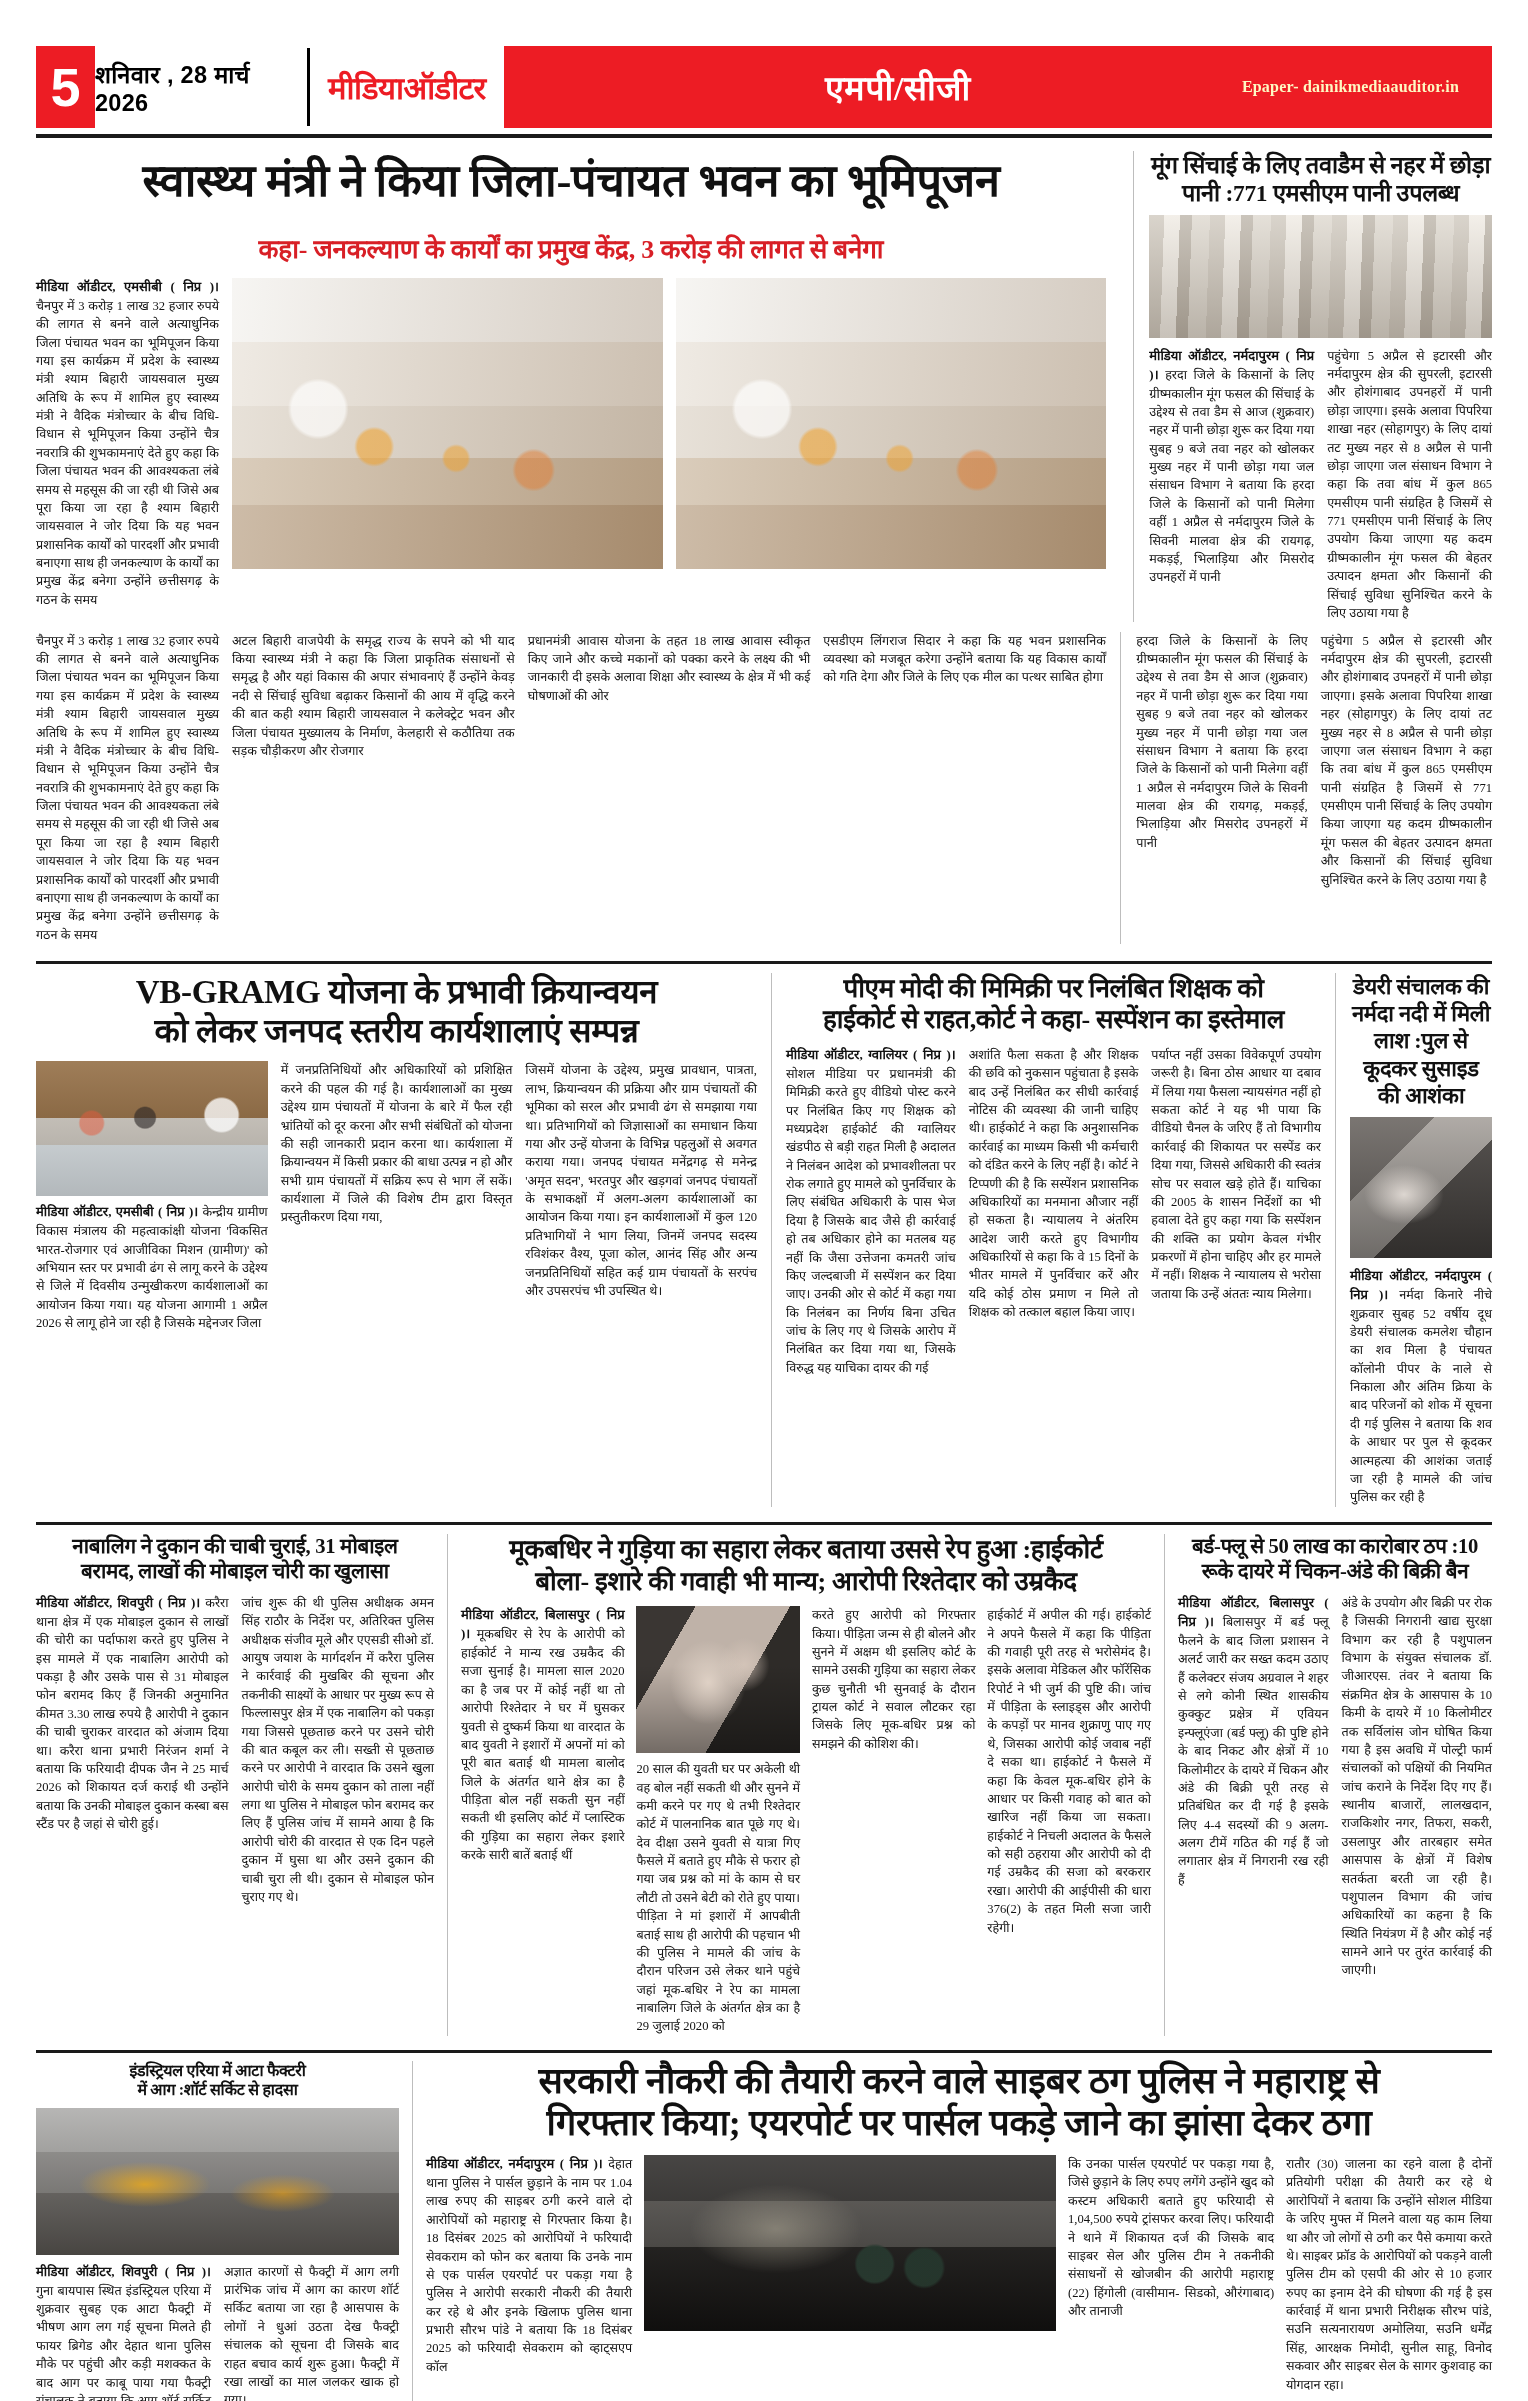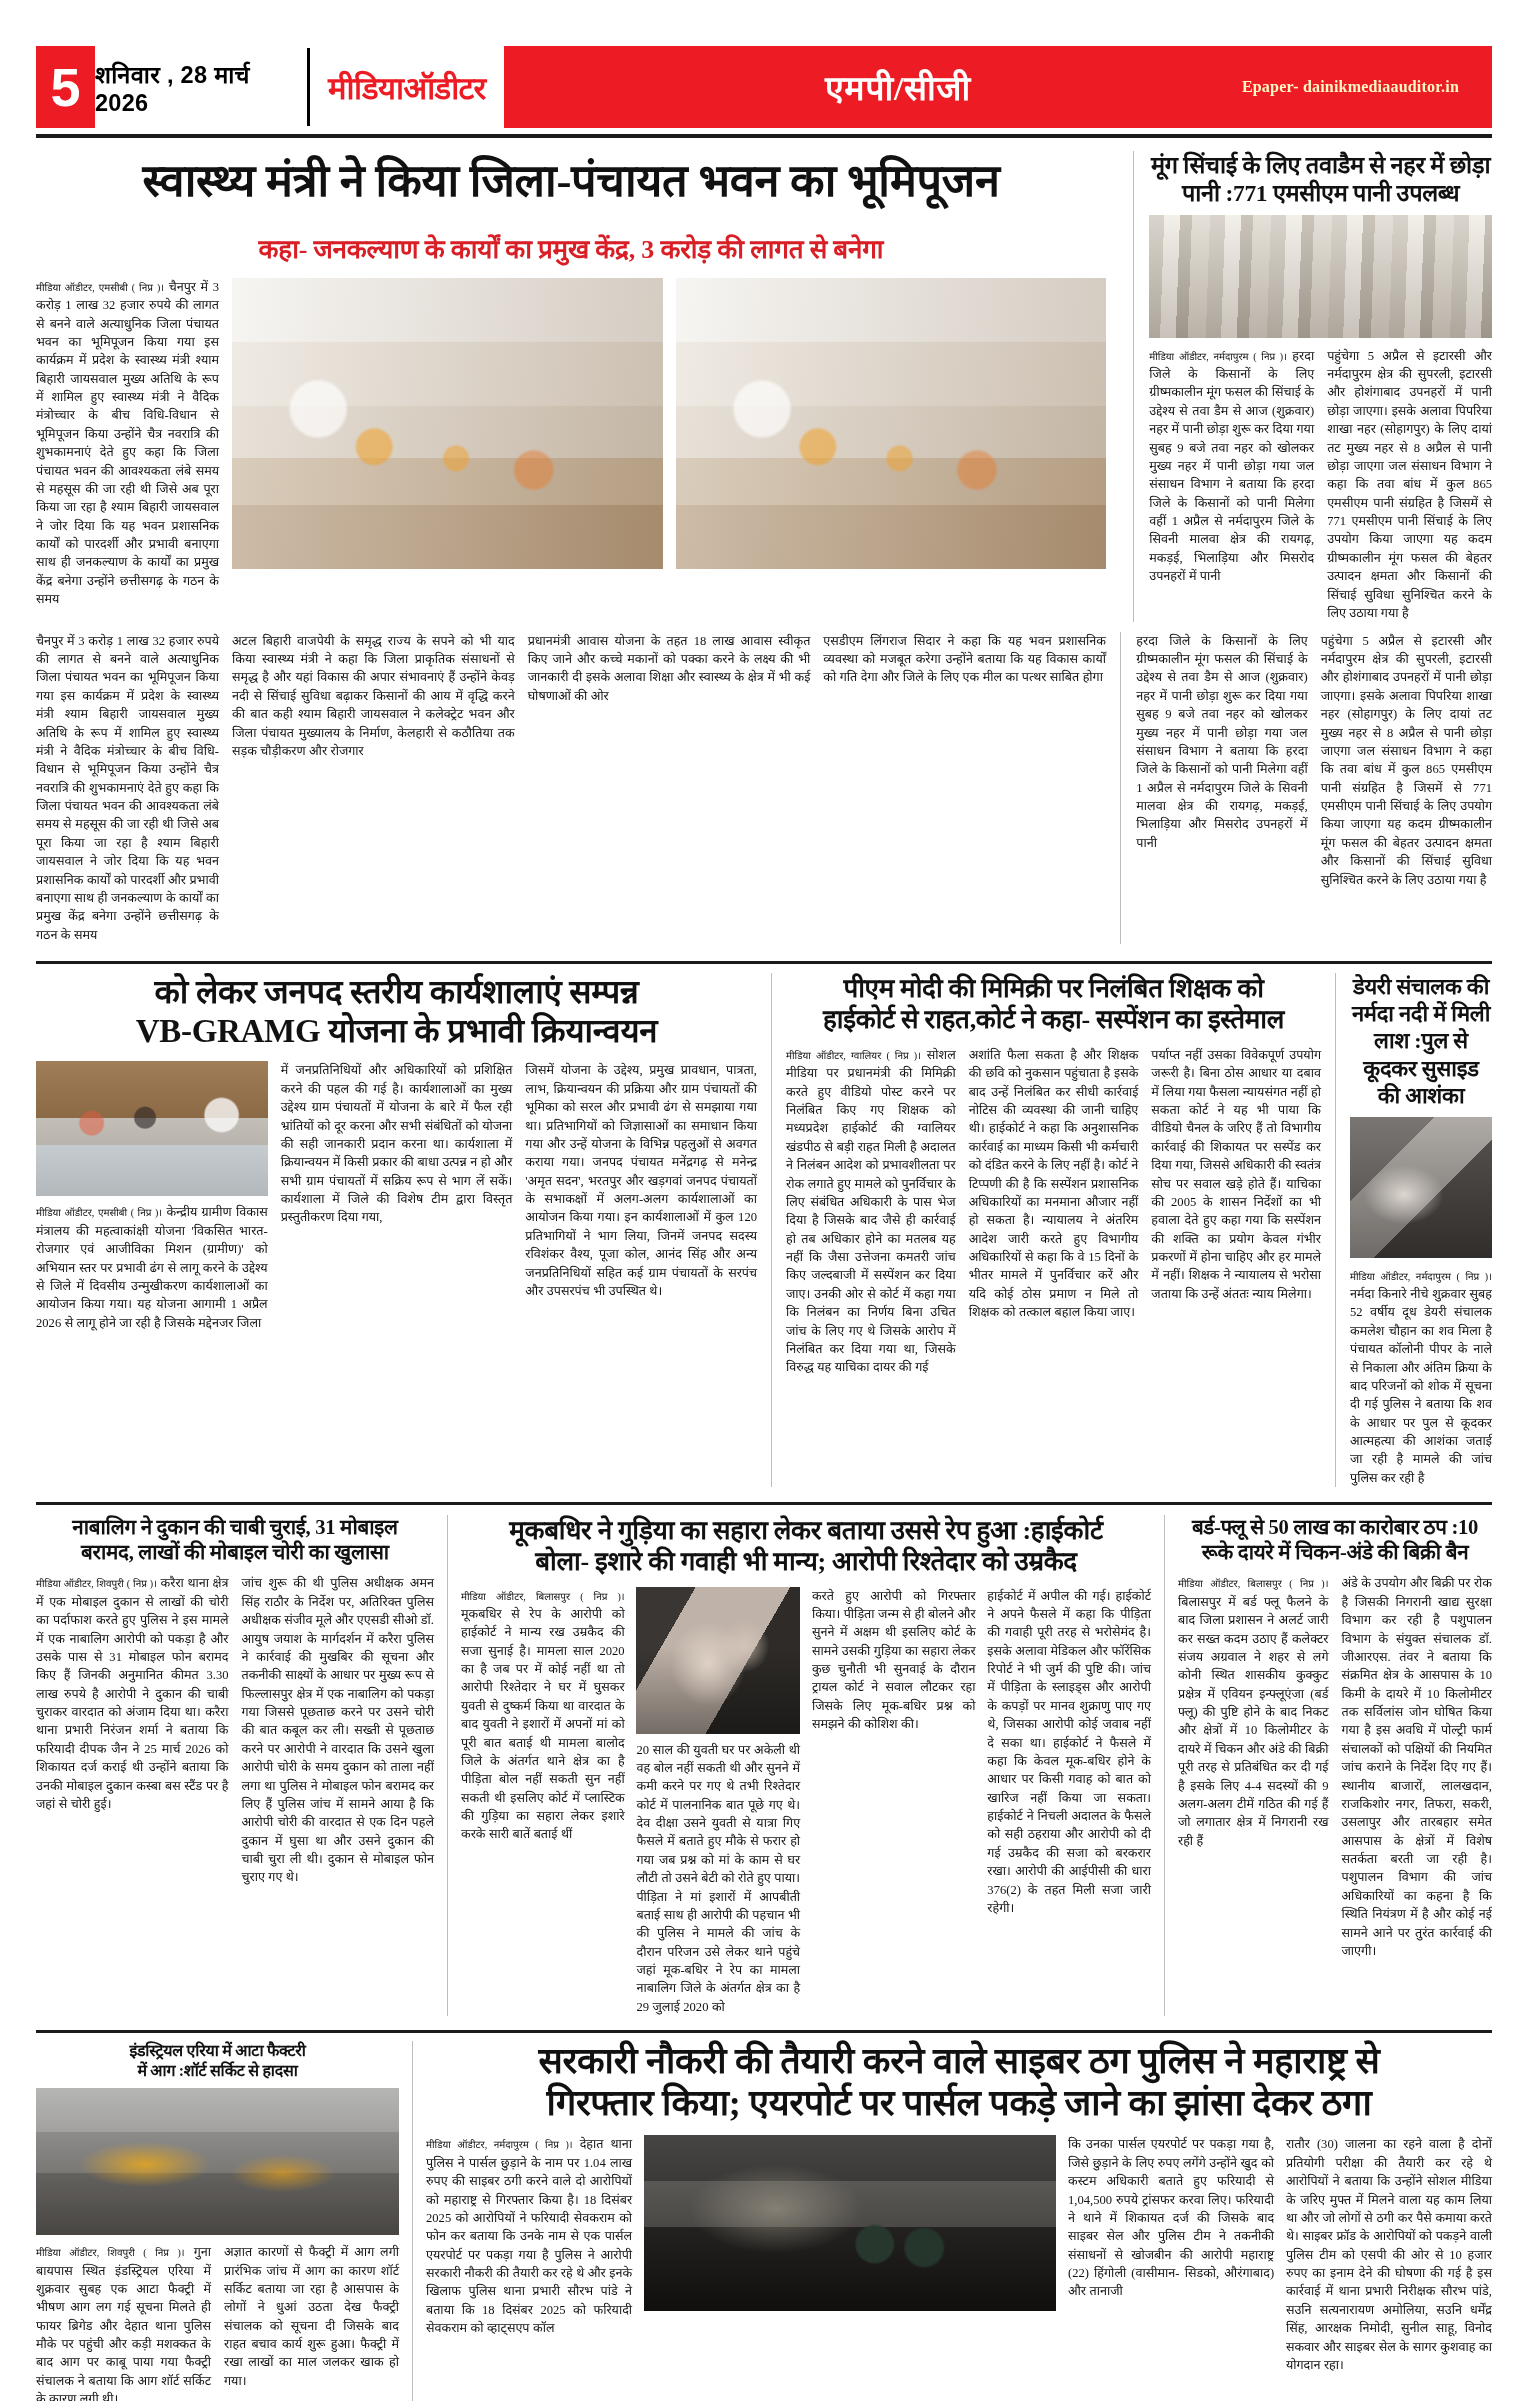--- a/index.html
+++ b/index.html
@@ -108,22 +108,22 @@
   }
   .hl-red {
     font-family: "Liberation Serif", serif;
     font-weight: bold;
     color: #d81f26;
     line-height: 1.15;
     letter-spacing: -0.2px;
   }
 
   .byline {
-    font-weight: normal;
-    font-size: 10px;
+    font-weight: bold;
+    font-size: 13px;
   }
   .col-text {
     font-size: 12.6px;
     line-height: 1.46;
     color: #111;
     text-align: justify;
     text-justify: inter-word;
     hyphens: none;
     word-spacing: 0.3px;
   }
@@ -323,22 +323,22 @@
     <div style="flex:1 1 auto;padding-left:15.3px;margin-left:14px;border-left:1.2px solid #bdbdbd;display:flex;gap:13px">
       <div class="col-text" style="flex:1 1 0">हरदा जिले के किसानों के लिए ग्रीष्मकालीन मूंग फसल की सिंचाई के उद्देश्य से तवा डैम से आज (शुक्रवार) नहर में पानी छोड़ा शुरू कर दिया गया सुबह 9 बजे तवा नहर को खोलकर मुख्य नहर में पानी छोड़ा गया जल संसाधन विभाग ने बताया कि हरदा जिले के किसानों को पानी मिलेगा वहीं 1 अप्रैल से नर्मदापुरम जिले के सिवनी मालवा क्षेत्र की रायगढ़, मकड़ई, भिलाड़िया और मिसरोद उपनहरों में पानी</div>
       <div class="col-text" style="flex:1 1 0">पहुंचेगा 5 अप्रैल से इटारसी और नर्मदापुरम क्षेत्र की सुपरली, इटारसी और होशंगाबाद उपनहरों में पानी छोड़ा जाएगा। इसके अलावा पिपरिया शाखा नहर (सोहागपुर) के लिए दायां तट मुख्य नहर से 8 अप्रैल से पानी छोड़ा जाएगा जल संसाधन विभाग ने कहा कि तवा बांध में कुल 865 एमसीएम पानी संग्रहित है जिसमें से 771 एमसीएम पानी सिंचाई के लिए उपयोग किया जाएगा यह कदम ग्रीष्मकालीन मूंग फसल की बेहतर उत्पादन क्षमता और किसानों की सिंचाई सुविधा सुनिश्चित करने के लिए उठाया गया है</div>
     </div>
   </div>
 
   <div class="hr-thick" style="margin-top:16.5px"></div>
 
   <div class="sec2">
     <div class="sec2-a">
+      <div class="hl-xl sec2-h1">VB-GRAMG योजना के प्रभावी क्रियान्वयन</div>
       <div class="hl-xl sec2-h1">को लेकर जनपद स्तरीय कार्यशालाएं सम्पन्न</div>
-      <div class="hl-xl sec2-h1">VB-GRAMG योजना के प्रभावी क्रियान्वयन</div>
       <div class="cols3" style="margin-top:10.6px">
         <div>
           <div class="photo ph-meeting" style="height:135px"></div>
           <div class="col-text" style="margin-top:7px">
             <p><span class="byline">मीडिया ऑडीटर, एमसीबी ( निप्र )।</span>
             <span>केन्द्रीय ग्रामीण विकास मंत्रालय की महत्वाकांक्षी योजना 'विकसित भारत-रोजगार एवं आजीविका मिशन (ग्रामीण)' को अभियान स्तर पर प्रभावी ढंग से लागू करने के उद्देश्य से जिले में दिवसीय उन्मुखीकरण कार्यशालाओं का आयोजन किया गया। यह योजना आगामी 1 अप्रैल 2026 से लागू होने जा रही है जिसके मद्देनजर जिला</span></p>
           </div>
         </div>
         <div class="col-text">में जनप्रतिनिधियों और अधिकारियों को प्रशिक्षित करने की पहल की गई है। कार्यशालाओं का मुख्य उद्देश्य ग्राम पंचायतों में योजना के बारे में फैल रही भ्रांतियों को दूर करना और सभी संबंधितों को योजना की सही जानकारी प्रदान करना था। कार्यशाला में क्रियान्वयन में किसी प्रकार की बाधा उत्पन्न न हो और सभी ग्राम पंचायतों में सक्रिय रूप से भाग लें सकें। कार्यशाला में जिले की विशेष टीम द्वारा विस्तृत प्रस्तुतीकरण दिया गया,</div>
         <div class="col-text">जिसमें योजना के उद्देश्य, प्रमुख प्रावधान, पात्रता, लाभ, क्रियान्वयन की प्रक्रिया और ग्राम पंचायतों की भूमिका को सरल और प्रभावी ढंग से समझाया गया था। प्रतिभागियों को जिज्ञासाओं का समाधान किया गया और उन्हें योजना के विभिन्न पहलुओं से अवगत कराया गया। जनपद पंचायत मनेंद्रगढ़ से मनेन्द्र 'अमृत सदन', भरतपुर और खड़गवां जनपद पंचायतों के सभाकक्षों में अलग-अलग कार्यशालाओं का आयोजन किया गया। इन कार्यशालाओं में कुल 120 प्रतिभागियों ने भाग लिया, जिनमें जनपद सदस्य रविशंकर वैश्य, पूजा कोल, आनंद सिंह और अन्य जनप्रतिनिधियों सहित कई ग्राम पंचायतों के सरपंच और उपसरपंच भी उपस्थित थे।</div>

